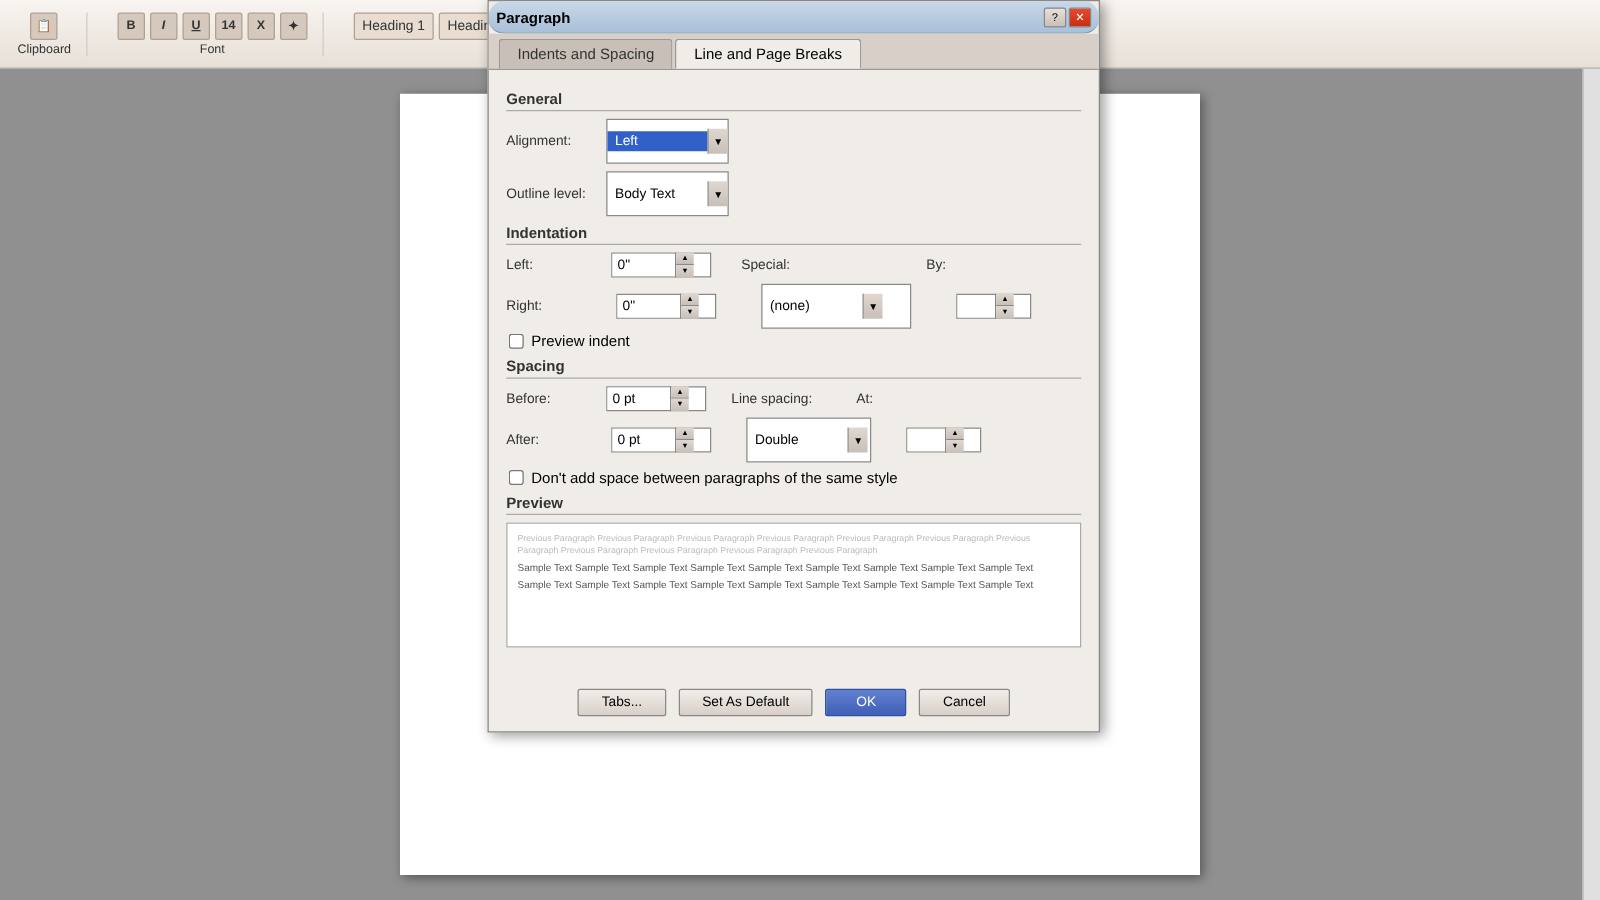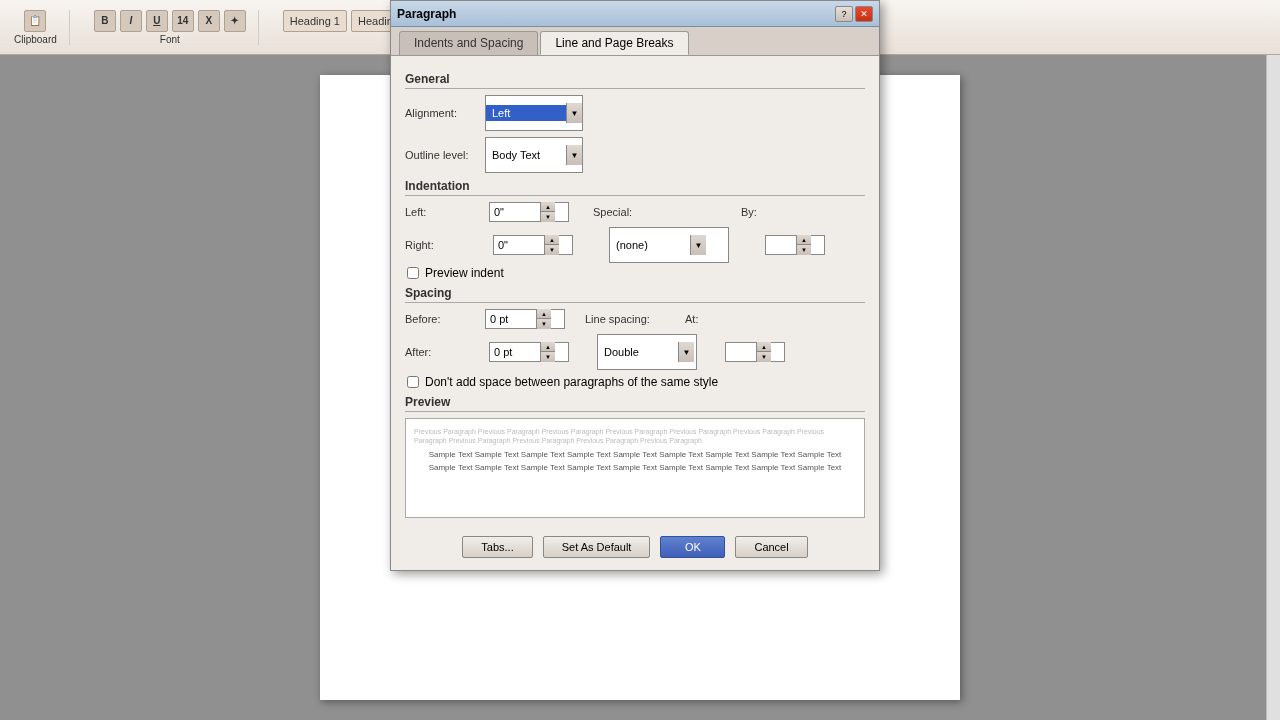--- a/index.html
+++ b/index.html
@@ -135,20 +135,21 @@
     }
 
     .dialog-titlebar {
       background: linear-gradient(to bottom, #c8d8e8, #a8c0d8);
       padding: 4px 6px;
       display: flex;
       align-items: center;
       justify-content: space-between;
       border-bottom: 1px solid #7090a8;
       height: 26px;
+      border-radius: 12px;
     }
 
     .dialog-title {
       font-size: 12px;
       font-weight: bold;
       color: #000;
     }
 
     .dialog-controls {
       display: flex;
@@ -329,39 +330,39 @@
       font-size: 7px;
       color: #bbb;
       line-height: 1.3;
       margin-bottom: 4px;
     }
 
     .preview-sample-text {
       font-size: 8px;
       color: #555;
       line-height: 1.6;
-      text-align: center;
     }
 
     
     .dialog-buttons {
       display: flex;
       justify-content: center;
       gap: 10px;
       padding: 8px 14px 12px;
     }
 
     .dlg-btn {
       padding: 4px 18px;
       font-size: 11px;
       background: linear-gradient(to bottom, #f0ede8, #d8d0c8);
       border: 1px solid #888;
       border-radius: 2px;
       cursor: pointer;
       min-width: 65px;
+      margin-top: 15px;
     }
 
     .dlg-btn.ok-btn {
       background: linear-gradient(to bottom, #6080d0, #4060b8);
       color: white;
       border-color: #3050a0;
     }
   </style>
 </head>
 <body>

